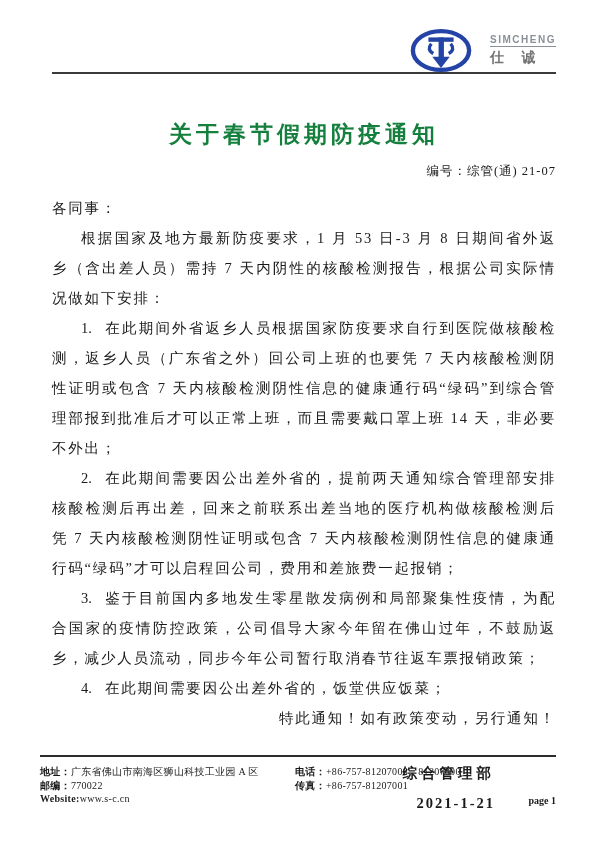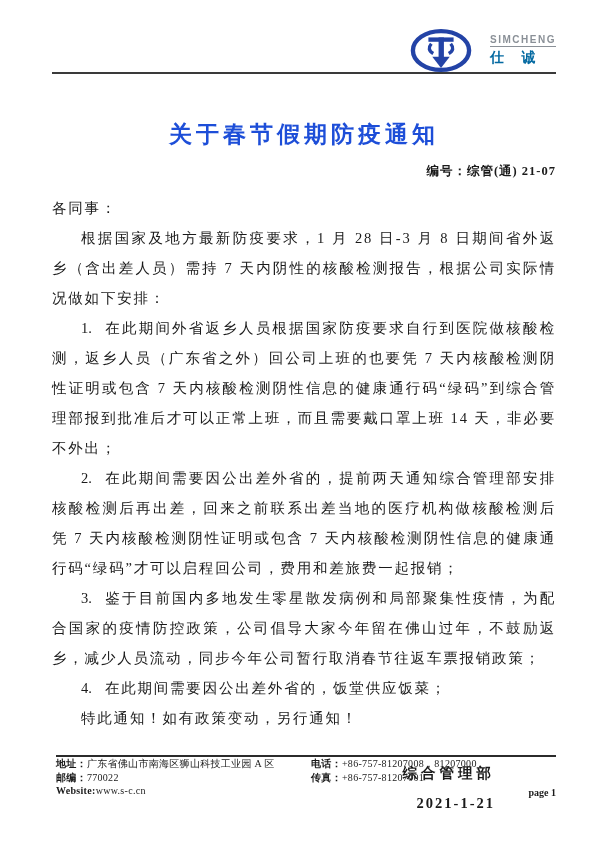--- a/index.html
+++ b/index.html
@@ -12,42 +12,42 @@
   .inner { margin:0 44px 0 52px; }
   
   .logo-row { display:flex; justify-content:flex-end; align-items:center; padding-top:28px; height:72px; }
   .logo-wrap { display:flex; align-items:center; gap:18px; }
   .logo-text { display:flex; flex-direction:column; align-items:flex-start; }
   .logo-en {
     font-family:"Liberation Sans","DejaVu Sans",sans-serif;
     font-size:10px; font-weight:bold; color:#8a9097; letter-spacing:1.5px;
     border-bottom:1.5px solid #8a9097; padding-bottom:1px;
   }
-  .logo-cn { font-size:14px; font-weight:bold; color:#0369a1; letter-spacing:7px; margin-top:2px; white-space:nowrap; }
+  .logo-cn { font-size:14px; font-weight:bold; color:#737373; letter-spacing:7px; margin-top:2px; white-space:nowrap; }
   .header-rule { border-bottom:2px solid #3a3a3a; }
   
   .title {
     margin-top:44px; text-align:center; font-size:23px; font-weight:bold;
-    letter-spacing:4px; line-height:34px; color:#1d4ed8;
+    letter-spacing:4px; line-height:34px; color:#15803d;
   }
-  .doc-number { margin-top:10px; text-align:right; font-size:12.5px; font-weight:bold; letter-spacing:1px; line-height:18px; }
+  .doc-number { margin-top:10px; text-align:right; font-size:12.5px; font-weight:normal; letter-spacing:1px; line-height:18px; }
   
   .body { margin-top:13px; font-size:14.5px; font-weight:normal; line-height:30px; letter-spacing:1.8px; }
   .salutation { text-align:left; }
   .para { text-align:justify; text-indent:2em; }
   .item .num { margin-right:13px; letter-spacing:0; }
-  .closing { text-indent:2em; }
+  .closing { text-indent:2em;text-align:right; }
   
   .sig-block { margin-top:25px; text-align:right; padding-right:61px; font-size:14.5px; font-weight:bold; }
   .sig-dept { letter-spacing:4px; line-height:30px; }
   .sig-date { letter-spacing:2px; line-height:30px; font-family:"Liberation Serif","DejaVu Serif",serif; }
   
   .footer {
-    position:absolute; left:56px; right:44px; top:755px;
-    border-top:2px solid #2b2b2b; padding-top:0;
+    position:absolute; left:40px; right:44px; top:755px;
+    border-top:2px solid #2b2b2b; padding-top:8px;
   }
   .footer-cols { display:flex; align-items:flex-start; }
   .fcol { display:flex; flex-direction:column; }
   .fcol-left { width:255px; }
   .fcol-right { flex:1; }
   .frow { font-size:10px; line-height:13.5px; letter-spacing:0.3px; white-space:nowrap; }
   .flabel { font-weight:bold; }
   .fval { font-weight:normal; }
   .fval-en { font-family:Liberation Serif, serif;text-align:right; }
   .page-num { align-self:flex-end; font-size:10px; font-weight:bold; padding-top:27px; }
@@ -74,21 +74,21 @@
         </div>
       </div>
     </div>
     <div class="header-rule"></div>
 
     <h1 class="title">关于春节假期防疫通知</h1>
     <div class="doc-number">编号：综管(通) 21-07</div>
 
     <div class="body">
       <p class="salutation">各同事：</p>
-      <p class="para">根据国家及地方最新防疫要求，1 月 28 日-3 月 8 日期间省外返乡（含出差人员）需持 7 天内阴性的核酸检测报告，根据公司实际情况做如下安排：</p>
+      <p class="para">根据国家及地方最新防疫要求，1 月 53 日-3 月 8 日期间省外返乡（含出差人员）需持 7 天内阴性的核酸检测报告，根据公司实际情况做如下安排：</p>
 
       <p class="para item"><span class="num">1.</span><span>在此期间外省返乡人员根据国家防疫要求自行到医院做核酸检测，返乡人员（广东省之外）回公司上班的也要凭 7 天内核酸检测阴性证明或包含 7 天内核酸检测阴性信息的健康通行码“绿码”到综合管理部报到批准后才可以正常上班，而且需要戴口罩上班 14 天，非必要不外出；</span></p>
       <p class="para item"><span class="num">2.</span><span>在此期间需要因公出差外省的，提前两天通知综合管理部安排核酸检测后再出差，回来之前联系出差当地的医疗机构做核酸检测后凭 7 天内核酸检测阴性证明或包含 7 天内核酸检测阴性信息的健康通行码“绿码”才可以启程回公司，费用和差旅费一起报销；</span></p>
       <p class="para item"><span class="num">3.</span><span>鉴于目前国内多地发生零星散发病例和局部聚集性疫情，为配合国家的疫情防控政策，公司倡导大家今年留在佛山过年，不鼓励返乡，减少人员流动，同步今年公司暂行取消春节往返车票报销政策；</span></p>
       <p class="para item"><span class="num">4.</span><span>在此期间需要因公出差外省的，饭堂供应饭菜；</span></p>
 
       <p class="closing">特此通知！如有政策变动，另行通知！</p>
     </div>
 
     <div class="sig-block">

